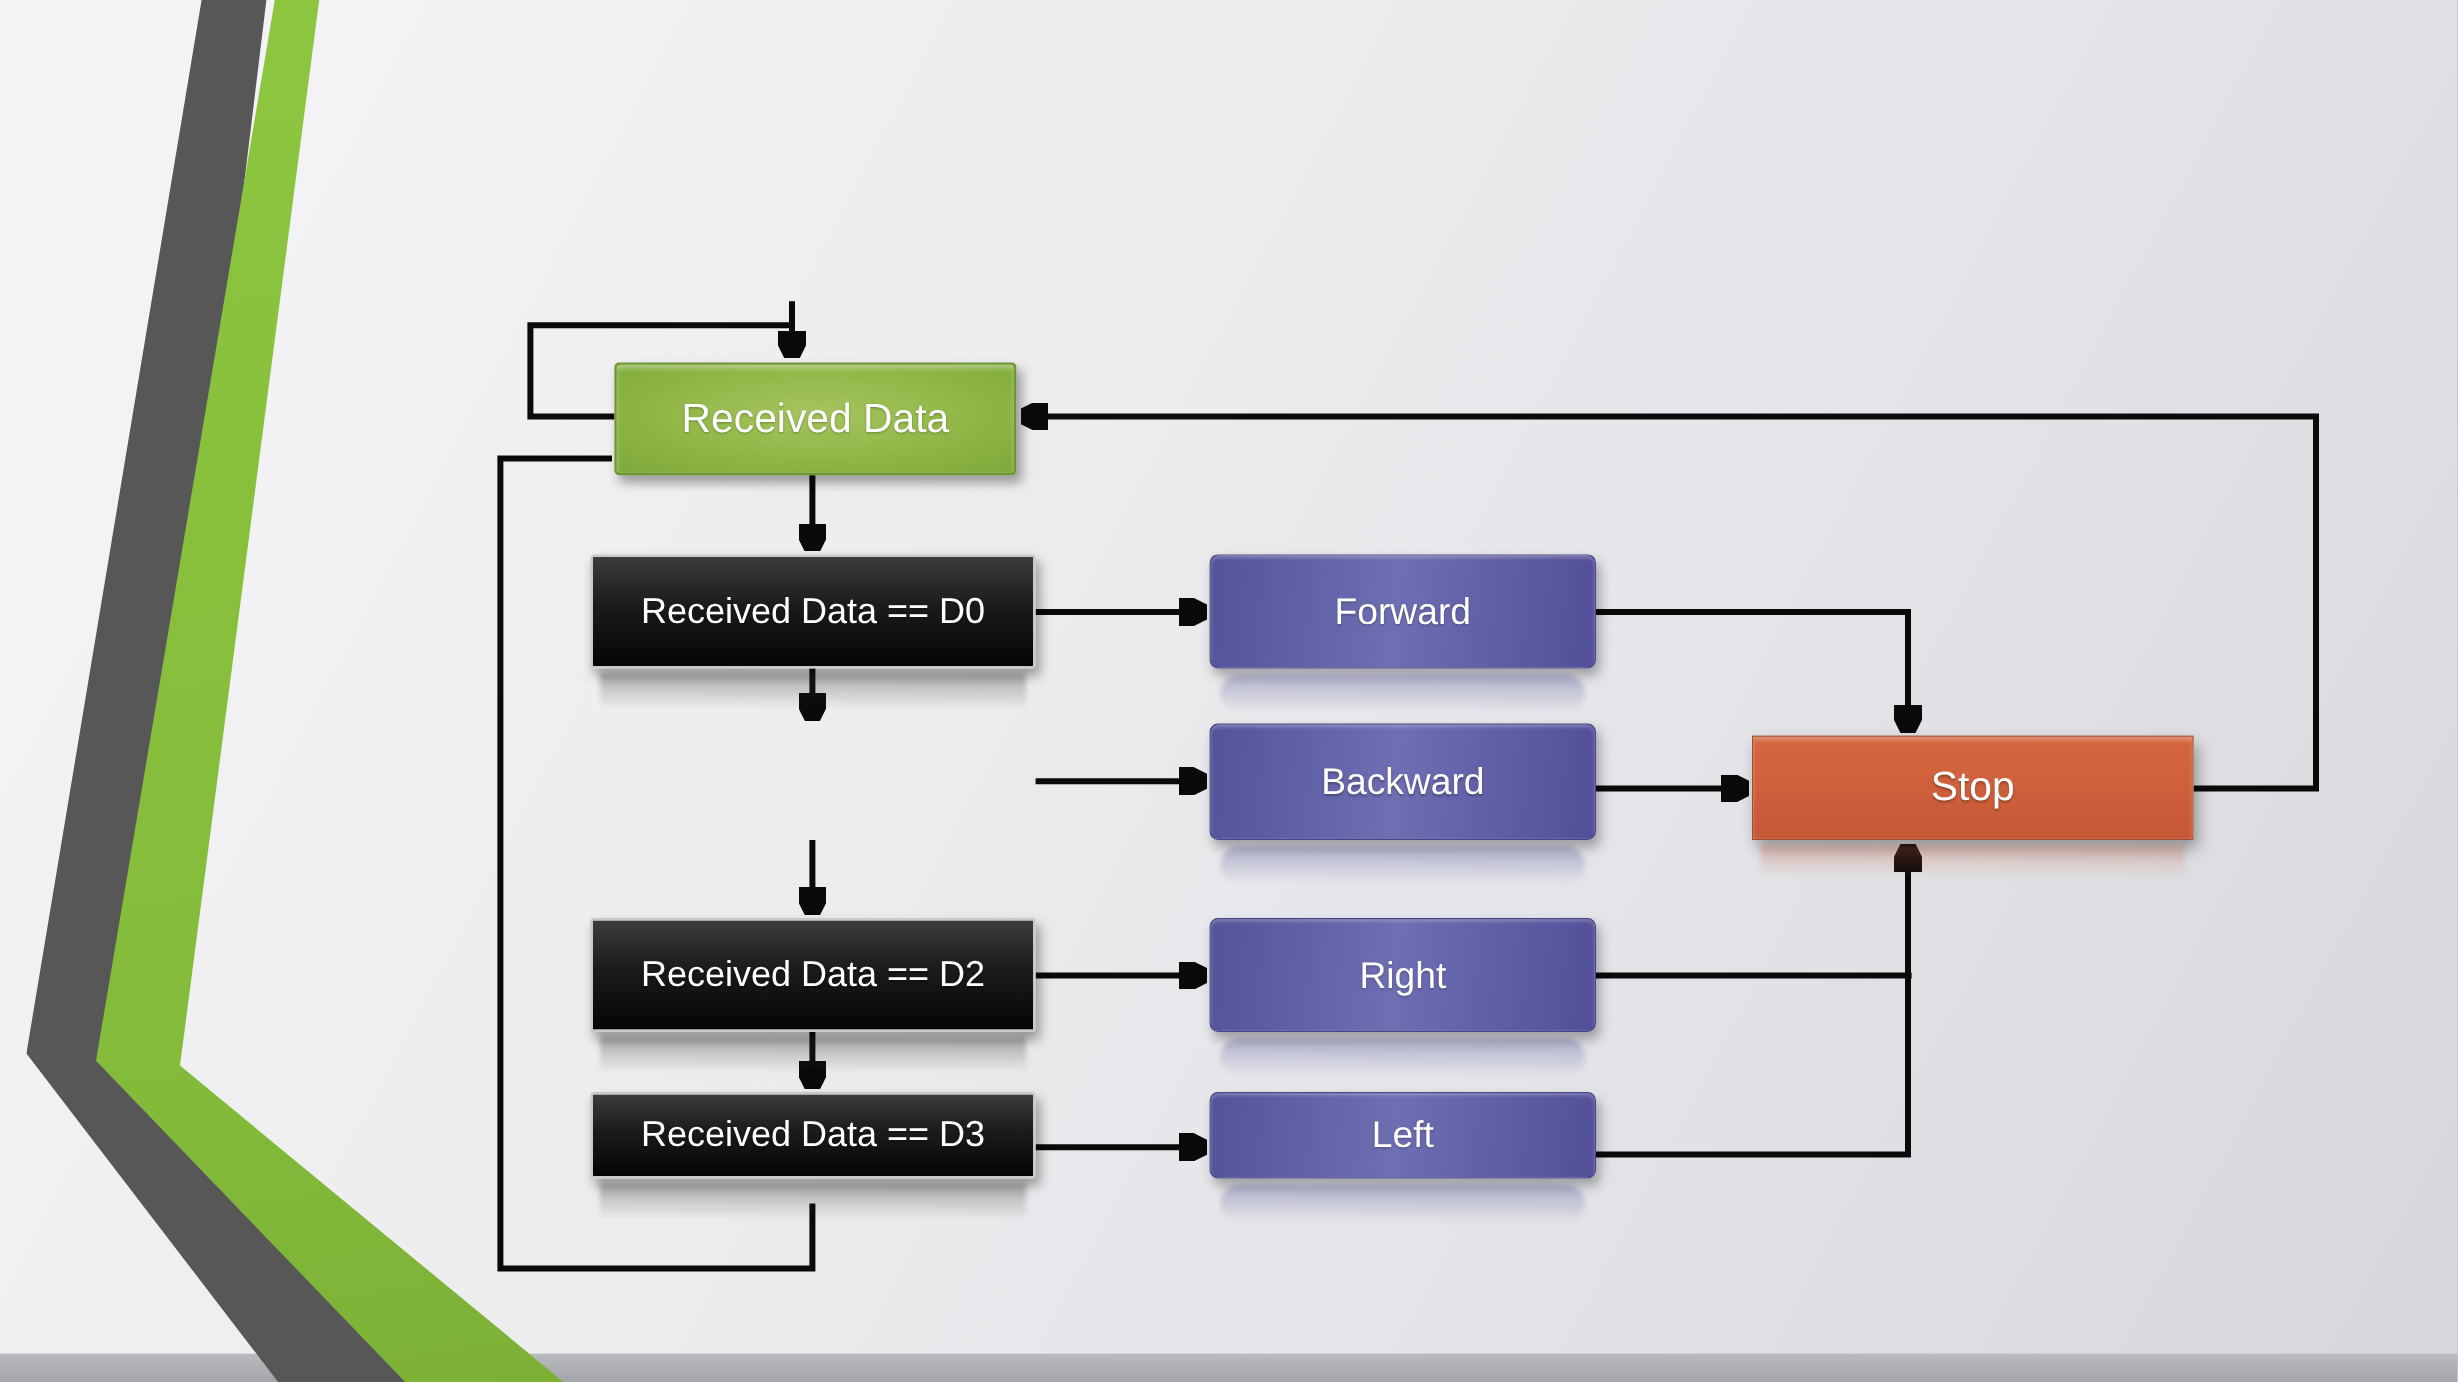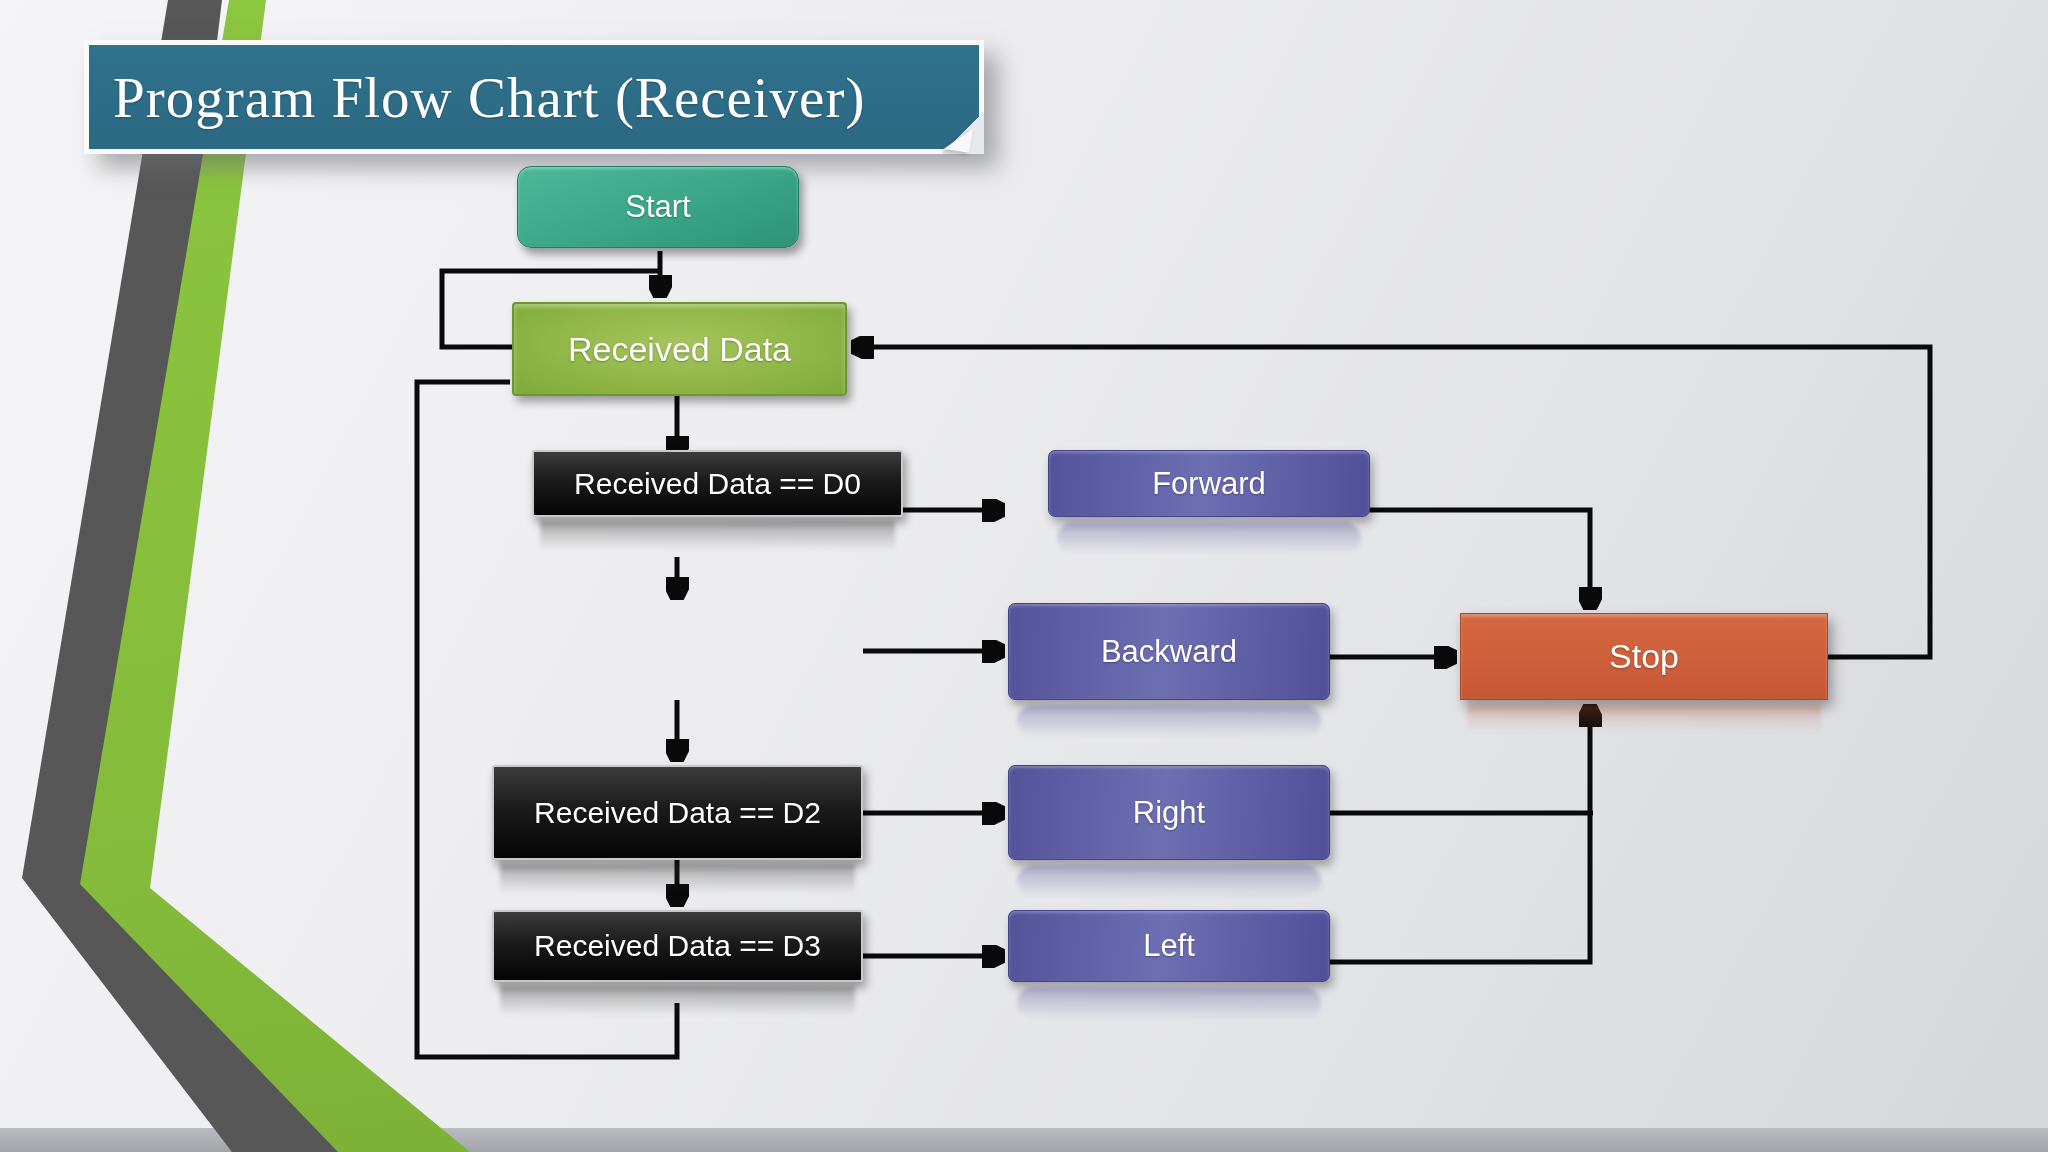--- a/index.html
+++ b/index.html
@@ -47,21 +47,21 @@
     border:2px solid #c9c9c9;
     box-shadow:3px 6px 10px rgba(0,0,0,.35);}
   .node.cond::after{content:"";position:absolute;left:6px;right:6px;top:calc(100% + 6px);height:30px;
     background:linear-gradient(rgba(45,45,45,.35),rgba(45,45,45,0));filter:blur(2px);}
   .node.action{left:1008px;width:322px;border-radius:7px;font-size:31px;
     background:linear-gradient(95deg,#54539a 0%,#6e6eb3 48%,#514f98 100%);
     border:1px solid #454488;
     box-shadow:3px 6px 10px rgba(0,0,0,.3), inset 0 2px 3px rgba(255,255,255,.25);}
   .node.action::after{content:"";position:absolute;left:8px;right:8px;top:calc(100% + 6px);height:32px;
     border-radius:17px;background:linear-gradient(rgba(84,83,150,.38),rgba(84,83,150,0));filter:blur(2px);}
-  .row1{top:450px;height:67px;margin-left:40px;} .row2{top:603px;height:97px;}
+  .row1{top:462px;height:95px;} .row2{top:603px;height:97px;}
   .row3{top:765px;height:95px;} .row4{top:910px;height:72px;}
   .node.stop{left:1460px;top:613px;width:368px;height:87px;font-size:34px;
     background:linear-gradient(180deg,#d4683f 0%,#cd5e3b 60%,#c65735 100%);
     border:1px solid #a64a2c;
     box-shadow:4px 7px 12px rgba(0,0,0,.35), inset 0 3px 3px rgba(255,255,255,.25);}
   .node.stop::after{content:"";position:absolute;left:6px;right:6px;top:calc(100% + 5px);height:28px;
     background:linear-gradient(rgba(198,95,60,.3),rgba(198,95,60,0));filter:blur(2px);}
   svg.edges{position:absolute;left:0;top:0;}
   svg.edges path{fill:none;stroke:#0a0a0a;stroke-width:5;}
 </style>
@@ -91,29 +91,21 @@
     <path d="M863,813 L1002,813" marker-end="url(#arrow)"></path>
     <path d="M863,956 L1002,956" marker-end="url(#arrow)"></path>
     <path d="M1330,510 L1590,510 L1590,607" marker-end="url(#arrow)"></path>
     <path d="M1330,657 L1454,657" marker-end="url(#arrow)"></path>
     <path d="M1330,813 L1593,813"></path>
     <path d="M1330,962 L1590,962 L1590,707" marker-end="url(#arrow)"></path>
     <path d="M1828,657 L1930,657 L1930,347 L854,347" marker-end="url(#arrow)"></path>
     <path d="M677,1003 L677,1057 L417,1057 L417,382 L510,382"></path>
   </svg>
 
-  <div class="banner">
-    <div class="title">Program Flow Chart (Receiver)</div>
-    <div class="fold-cut"></div>
-    <div class="fold-flap"></div>
-  </div>
 
-  <div class="node start">
-    <span>Start</span>
-  </div>
 
   <div class="node received">
     <span>Received Data</span>
   </div>
 
   <div class="node cond row1">
     <span>Received Data == D0</span>
   </div>
   <div class="node cond row3">
     <span>Received Data == D2</span>

